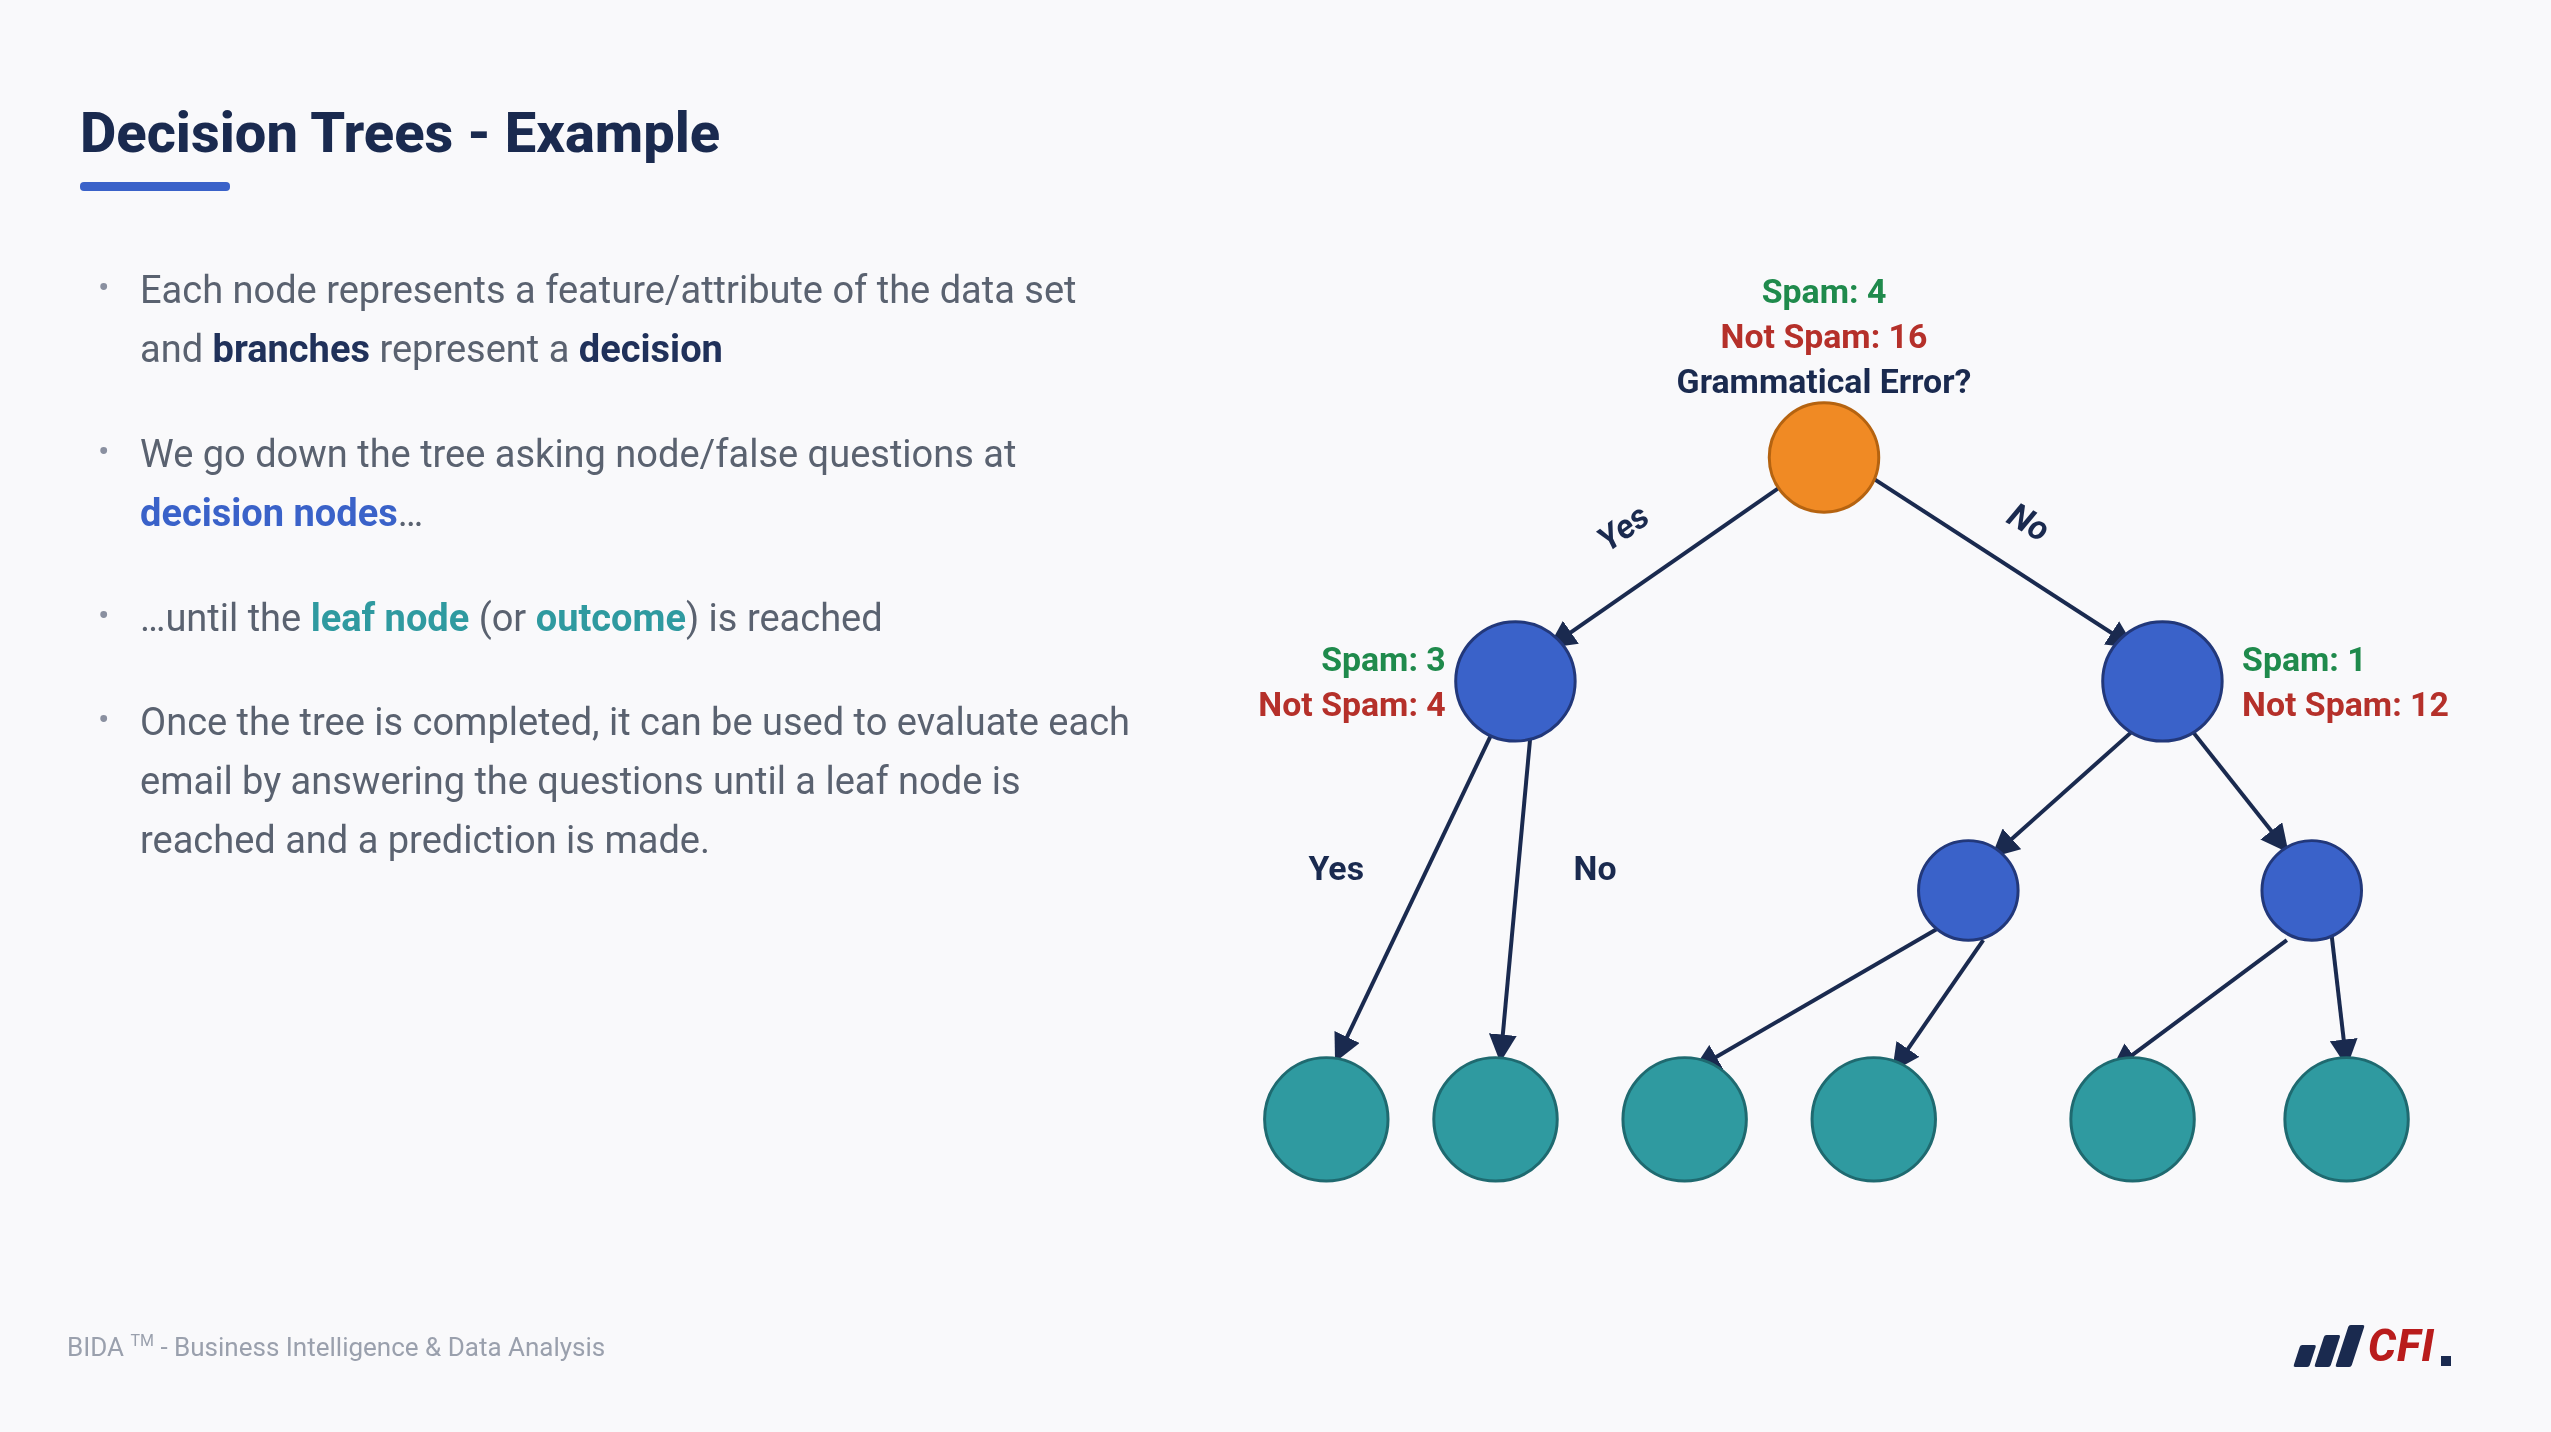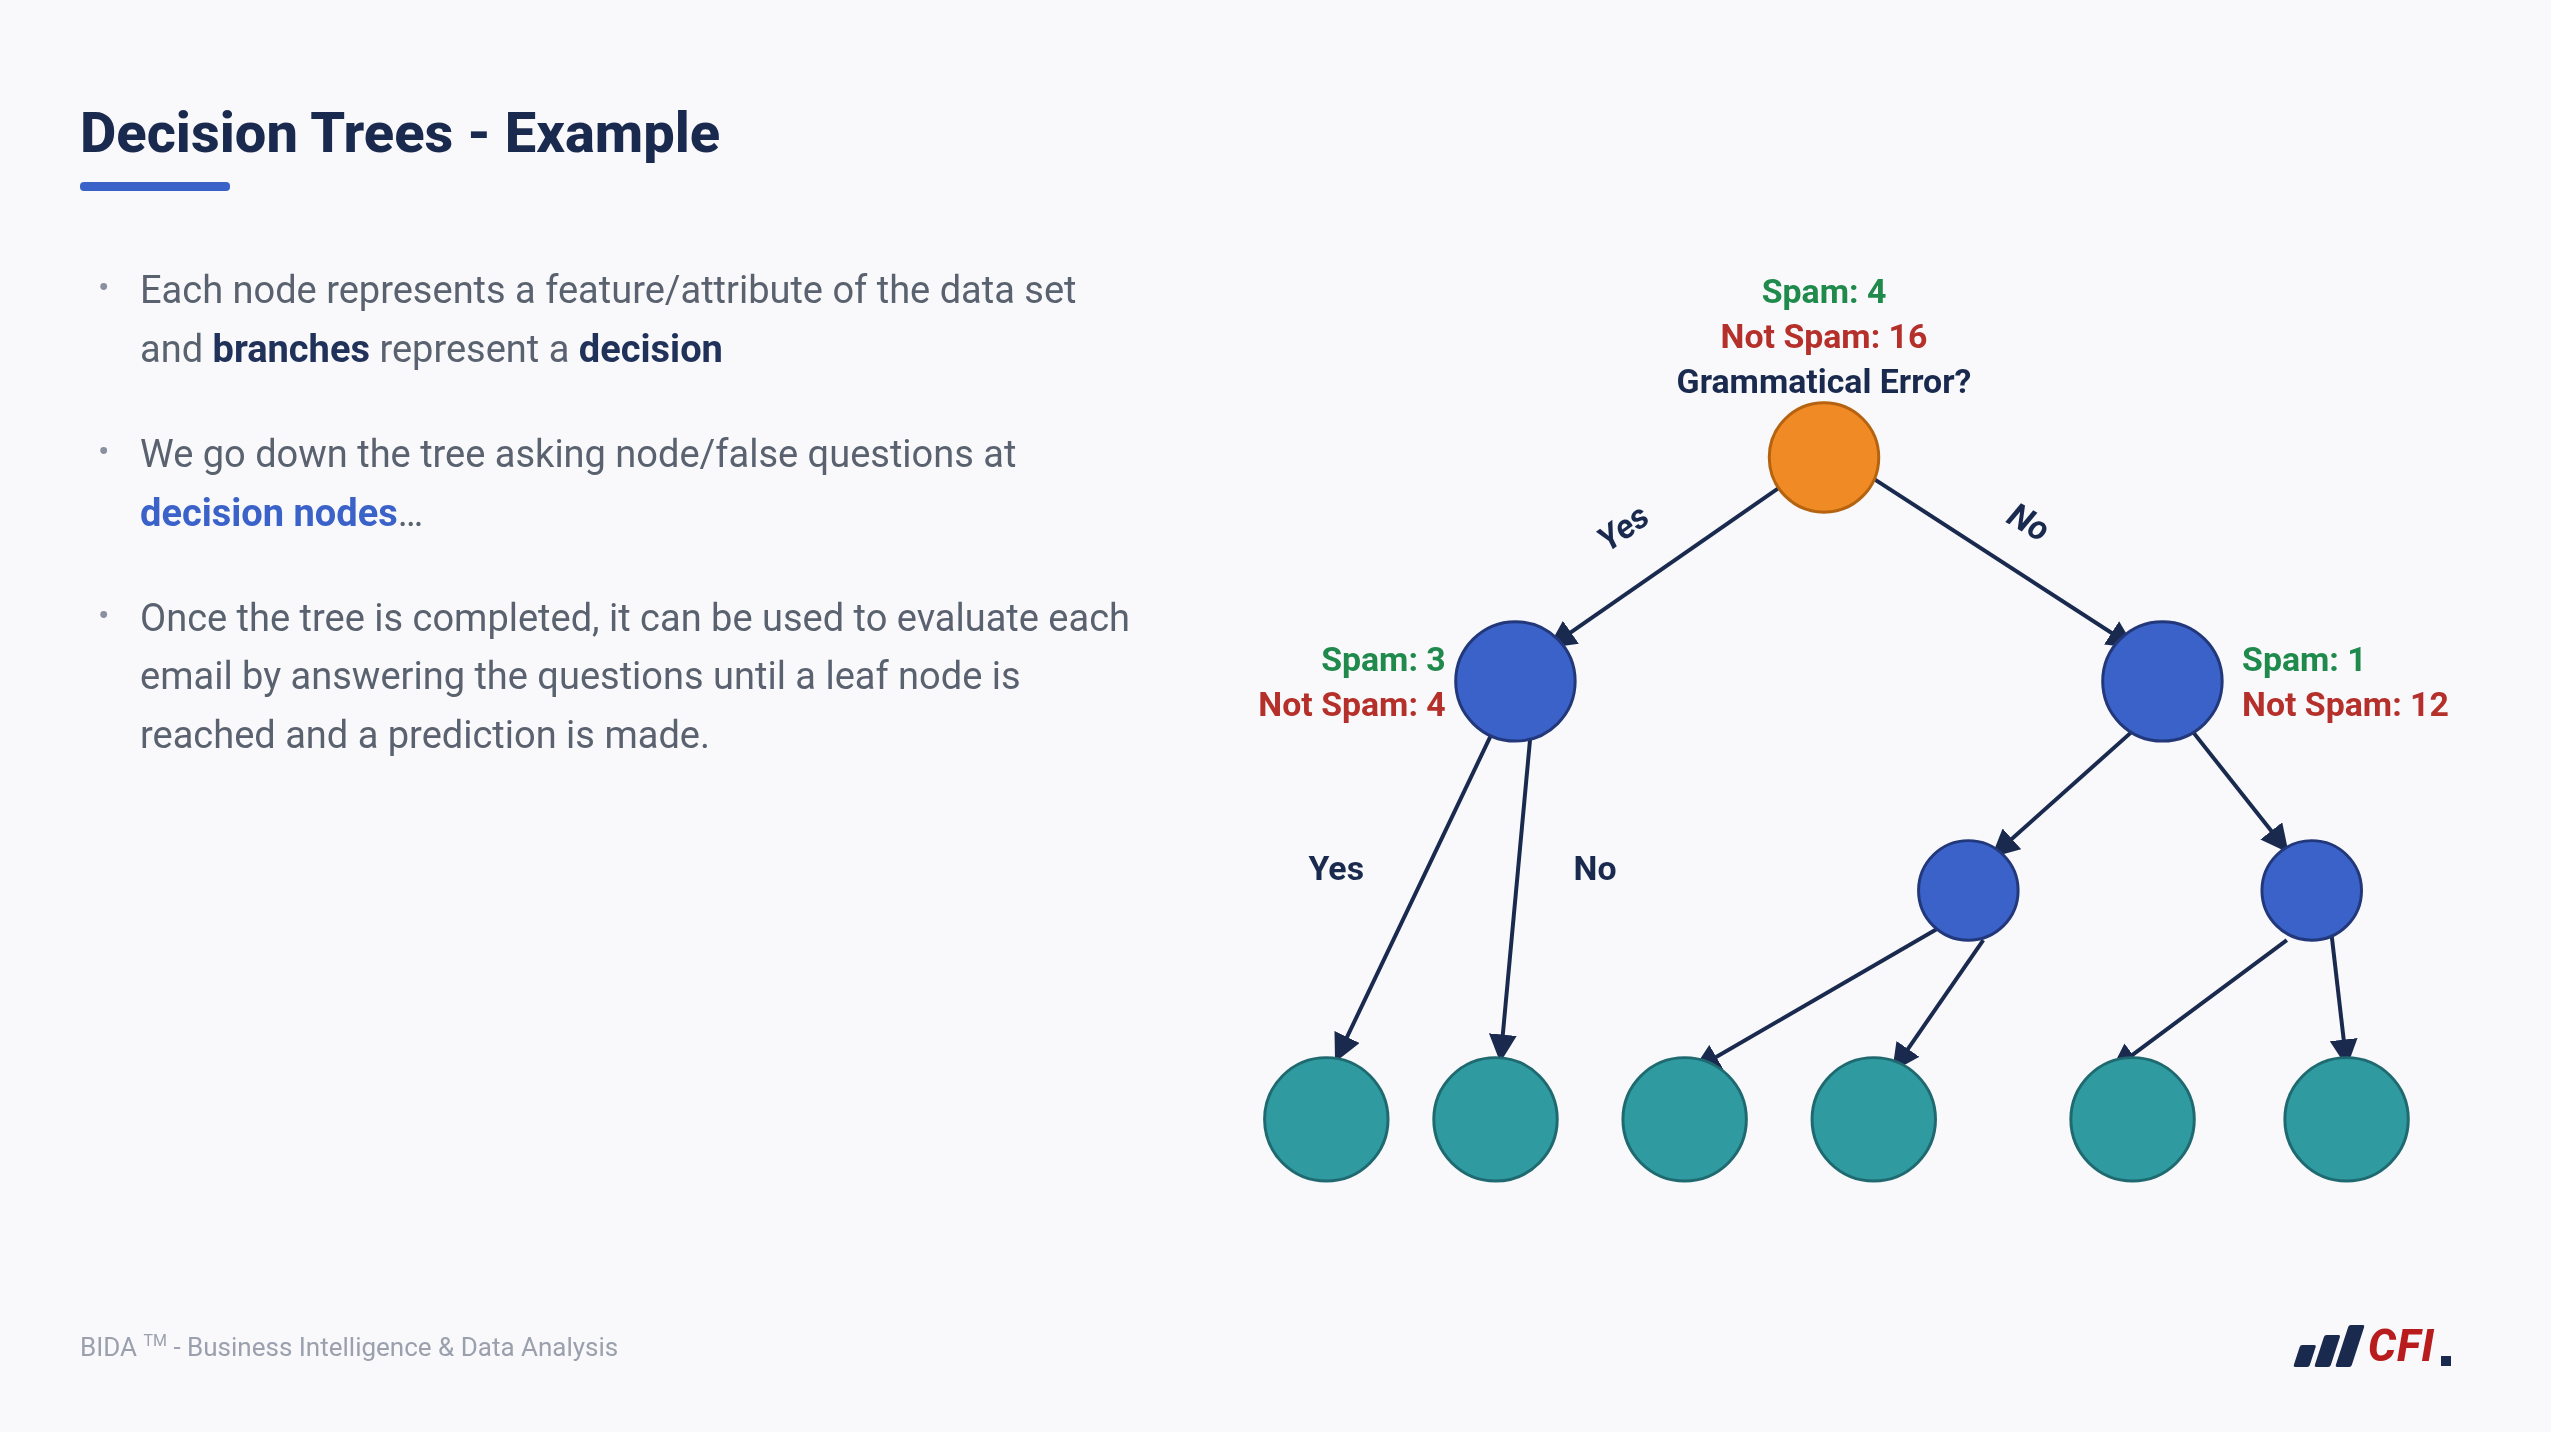--- a/index.html
+++ b/index.html
@@ -68,21 +68,21 @@
     font-size: 34px;
   }
 
   .b-dark { color: #20315a; font-weight: 700; }
   .c-orange { color: #f08a24; font-weight: 700; }
   .c-blue { color: #3a62c9; font-weight: 700; margin-top: 26px; }
   .c-teal { color: #2f9aa0; font-weight: 700; }
 
   .footer {
     position: absolute;
-    left: 80px;
+    left: 67px;
     bottom: 70px;
     font-size: 26px;
     color: #9aa0ad;
   }
   .footer sup { font-size: 16px; vertical-align: super; }
 
   .logo {
     position: absolute;
     right: 100px;
     bottom: 60px;
@@ -142,20 +142,23 @@
   <div class="content">
     <div class="left">
       <ul class="bullets">
         <li>
           <span>Each node represents a feature/attribute of the data set and </span><span class="b-dark">branches</span><span> represent a </span><span class="b-dark">decision</span>
         </li>
         <li>
           <span>We go down the tree asking node/false questions at </span><span class="c-blue">decision nodes</span><span>…</span>
         </li>
         <li>
+          <span>…until the </span><span class="c-teal">leaf node</span><span> (or </span><span class="c-teal">outcome</span><span>) is reached</span>
+        </li>
+        <li>
           <span>Once the tree is completed, it can be used to evaluate each email by answering the questions until a leaf node is reached and a prediction is made.</span>
         </li>
       </ul>
     </div>
 
     <div class="right">
       <svg class="tree" viewBox="0 0 1300 1000">
         <defs>
           <marker id="arrow" viewBox="0 0 10 10" refX="9" refY="5" markerWidth="7" markerHeight="7" orient="auto-start-reverse">
             <path d="M 0 0 L 10 5 L 0 10 z" fill="#1a2a4f"></path>

